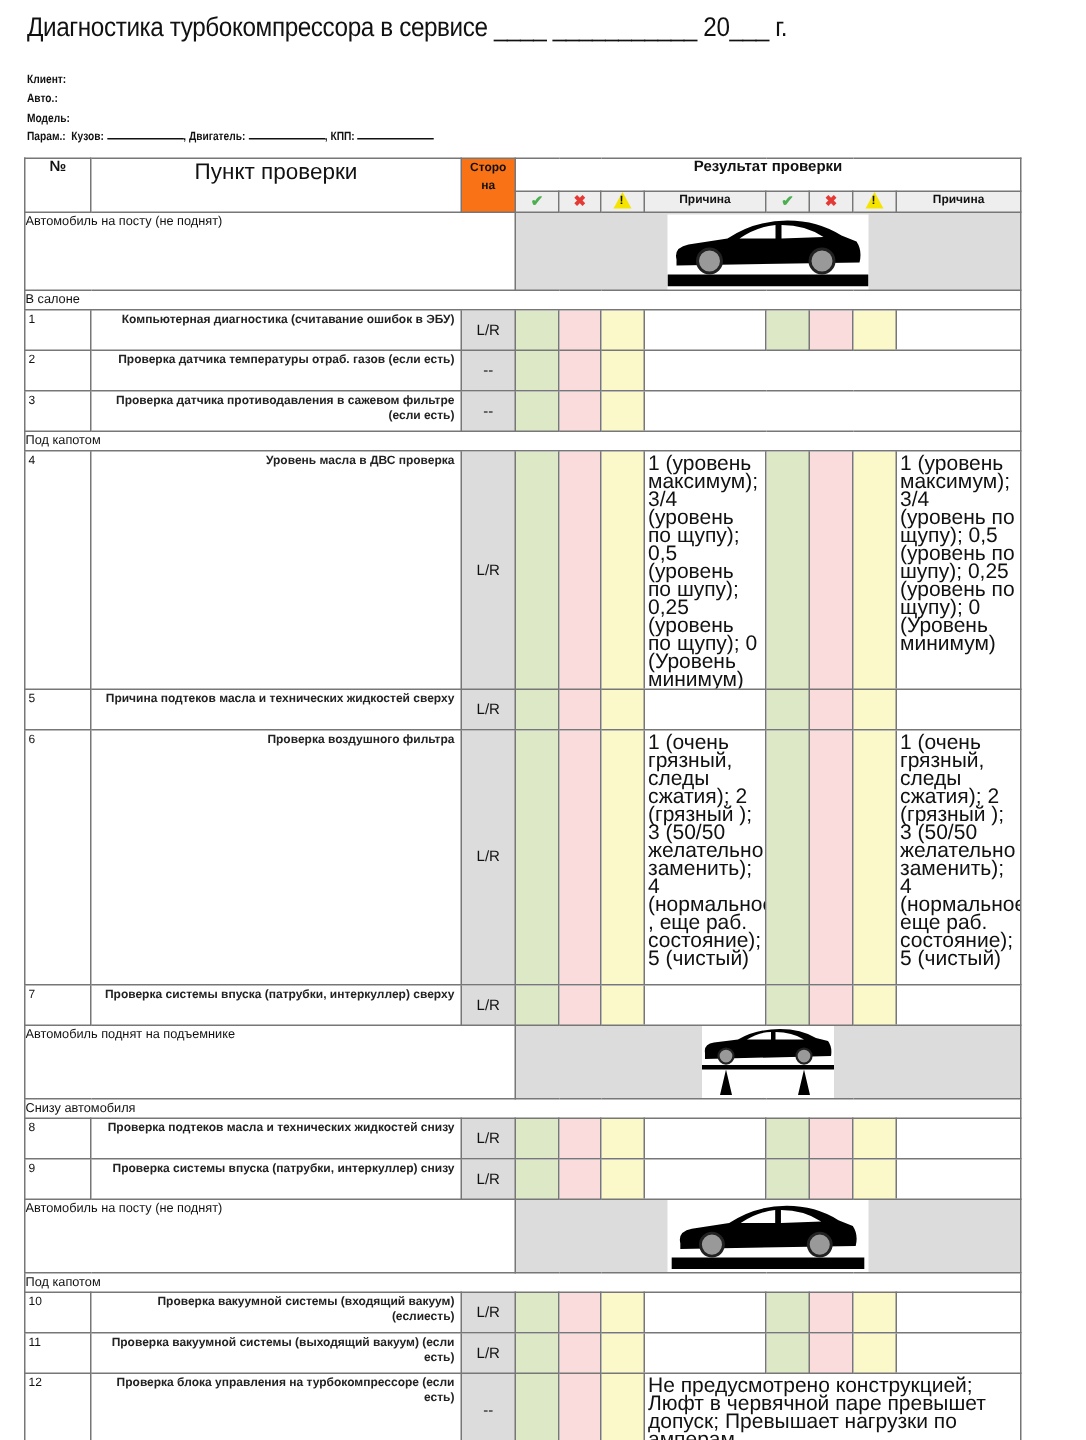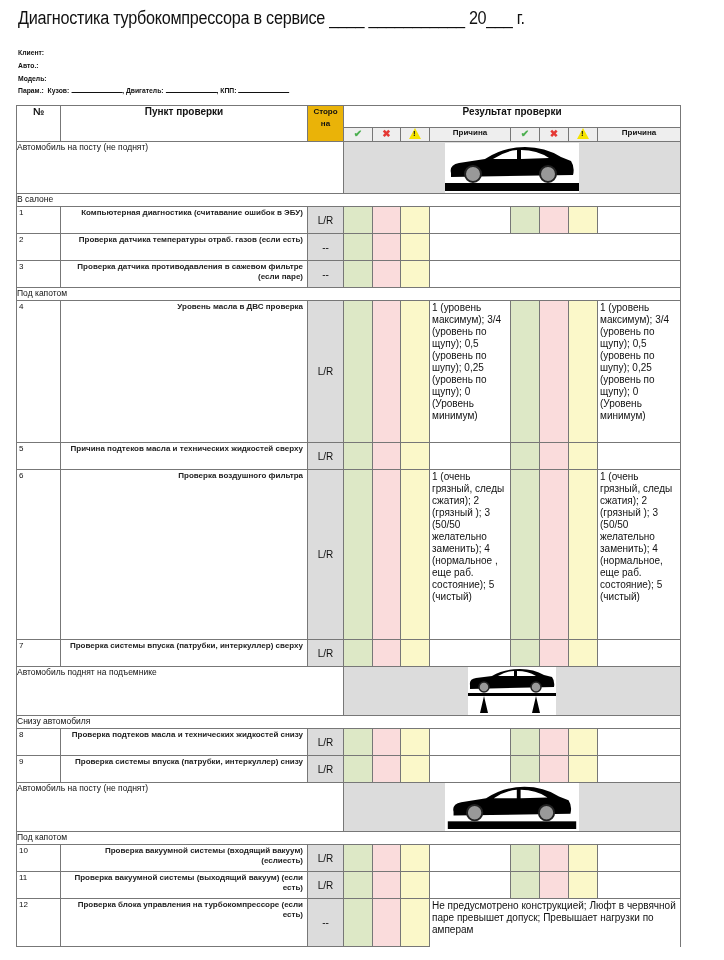--- a/index.html
+++ b/index.html
@@ -4,30 +4,30 @@
 <style>
   html, body { margin:0; padding:0; background:#ffffff; }
   body { width:724px; height:960px; position:relative; overflow:hidden; font-family:"Liberation Sans", sans-serif; color:#111; }
   .title { position:absolute; left:18px; top:8px; font-size:18px; font-family:"Liberation Sans", sans-serif; letter-spacing:-0.3px; transform:scaleX(0.9); transform-origin:left; white-space:nowrap; }
   .meta { position:absolute; left:18px; font-size:8px; font-weight:bold; transform:scaleX(0.85); transform-origin:left; white-space:nowrap; }
   .meta .blank { display:inline-block; border-bottom:1px solid #111; height:8px; vertical-align:baseline; }
 
   table.grid { position:absolute; left:16px; top:105px; border-collapse:collapse; table-layout:fixed; width:664px; font-size:8.5px; }
   table.grid td, table.grid th { padding:0; border:1px solid #777; vertical-align:top; overflow:hidden; }
   .hdr th { background:#fff; font-weight:bold; vertical-align:middle; text-align:center; }
-  .hdr .big { font-size:10px; font-weight:bold; }
+  .hdr .big { font-size:15px; font-weight:normal; }
   .hdr .res { font-size:10px;margin-left:16px; }
   .sub th { background:#eeeeee; height:13px; font-size:8px; }
   .num { background:#fff; padding:1px 2px !important; font-size:8px; }
   .item { background:#fff; padding:1px 4px !important; font-size:8px; line-height:10px; font-weight:bold; color:#222;text-align:right; }
   .side { background:#dcdcdc; text-align:center; vertical-align:middle !important; font-size:10px;margin-top:28px; }
   .g { background:#dde8c6; }
   .r { background:#fadcdc; }
   .y { background:#fbf8c9; border-right:1px dashed #888 !important; }
-  .reason { background:#fff; padding:1px 2px !important; font-size:10px; line-height:12px; color:#111; }
+  .reason { background:#fff; padding:1px 2px !important; font-size:14px; line-height:12px; color:#111; }
   .imgcell { background:#dcdcdc; text-align:center; vertical-align:middle !important; }
   .carbox { display:inline-block; background:#fff; vertical-align:middle; }
   .ok-icon { color:#4caf50; font-weight:bold; font-size:10px; }
   .x-icon { color:#e53935; font-weight:bold; font-size:10px; }
   .warn-icon { display:inline-block; width:0; height:0; border-left:6px solid transparent; border-right:6px solid transparent; border-bottom:11px solid #f5e400; position:relative; vertical-align:middle; }
   .warn-icon span { position:absolute; left:-2px; top:1px; font-size:8px; font-weight:bold; color:#111; }
 </style>
 </head>
 <body>
 
@@ -55,21 +55,21 @@
       <col style="width:81px">
     <col style="width:29px">
       <col style="width:29px">
       <col style="width:29px">
       <col style="width:83px">
   </colgroup>
   <tbody>
       <tr class="hdr" style="height:22px;">
     <th rowspan="2" class="big" style="font-weight:bold;font-size:10px">№</th>
     <th rowspan="2" class="big">Пункт проверки</th>
-    <th rowspan="2" style="font-size:8px;background:#eab308;line-height:12px">Сторо на</th>
+    <th rowspan="2" style="font-size:8px;background:#f97316;line-height:12px">Сторо на</th>
     <th colspan="8" class="res">Результат проверки</th>
   </tr>
   <tr class="sub">
     <th><span class="ok-icon">✔</span></th>
     <th><span class="x-icon">✖</span></th>
     <th><span class="warn-icon"><span>!</span></span></th>
     <th>Причина</th>
     <th><span class="ok-icon">✔</span></th>
     <th><span class="x-icon">✖</span></th>
     <th><span class="warn-icon"><span>!</span></span></th>
@@ -112,21 +112,21 @@
     <td class="num">2</td>
     <td class="item">Проверка датчика температуры отраб. газов (если есть)</td>
     <td class="side">--</td>
     <td class="g"></td>
         <td class="r"></td>
         <td class="y"></td>
     <td colspan="5" class="reason"></td>
   </tr>
   <tr style="height:27px;">
     <td class="num">3</td>
-    <td class="item">Проверка датчика противодавления в сажевом фильтре (если паре)</td>
+    <td class="item">Проверка датчика противодавления в сажевом фильтре (если есть)</td>
     <td class="side">--</td>
     <td class="g"></td>
         <td class="r"></td>
         <td class="y"></td>
     <td colspan="5" class="reason"></td>
   </tr>
 
   <tr style="height:13px;">
         <td colspan="11" class="sec">Под капотом</td>
       </tr>

